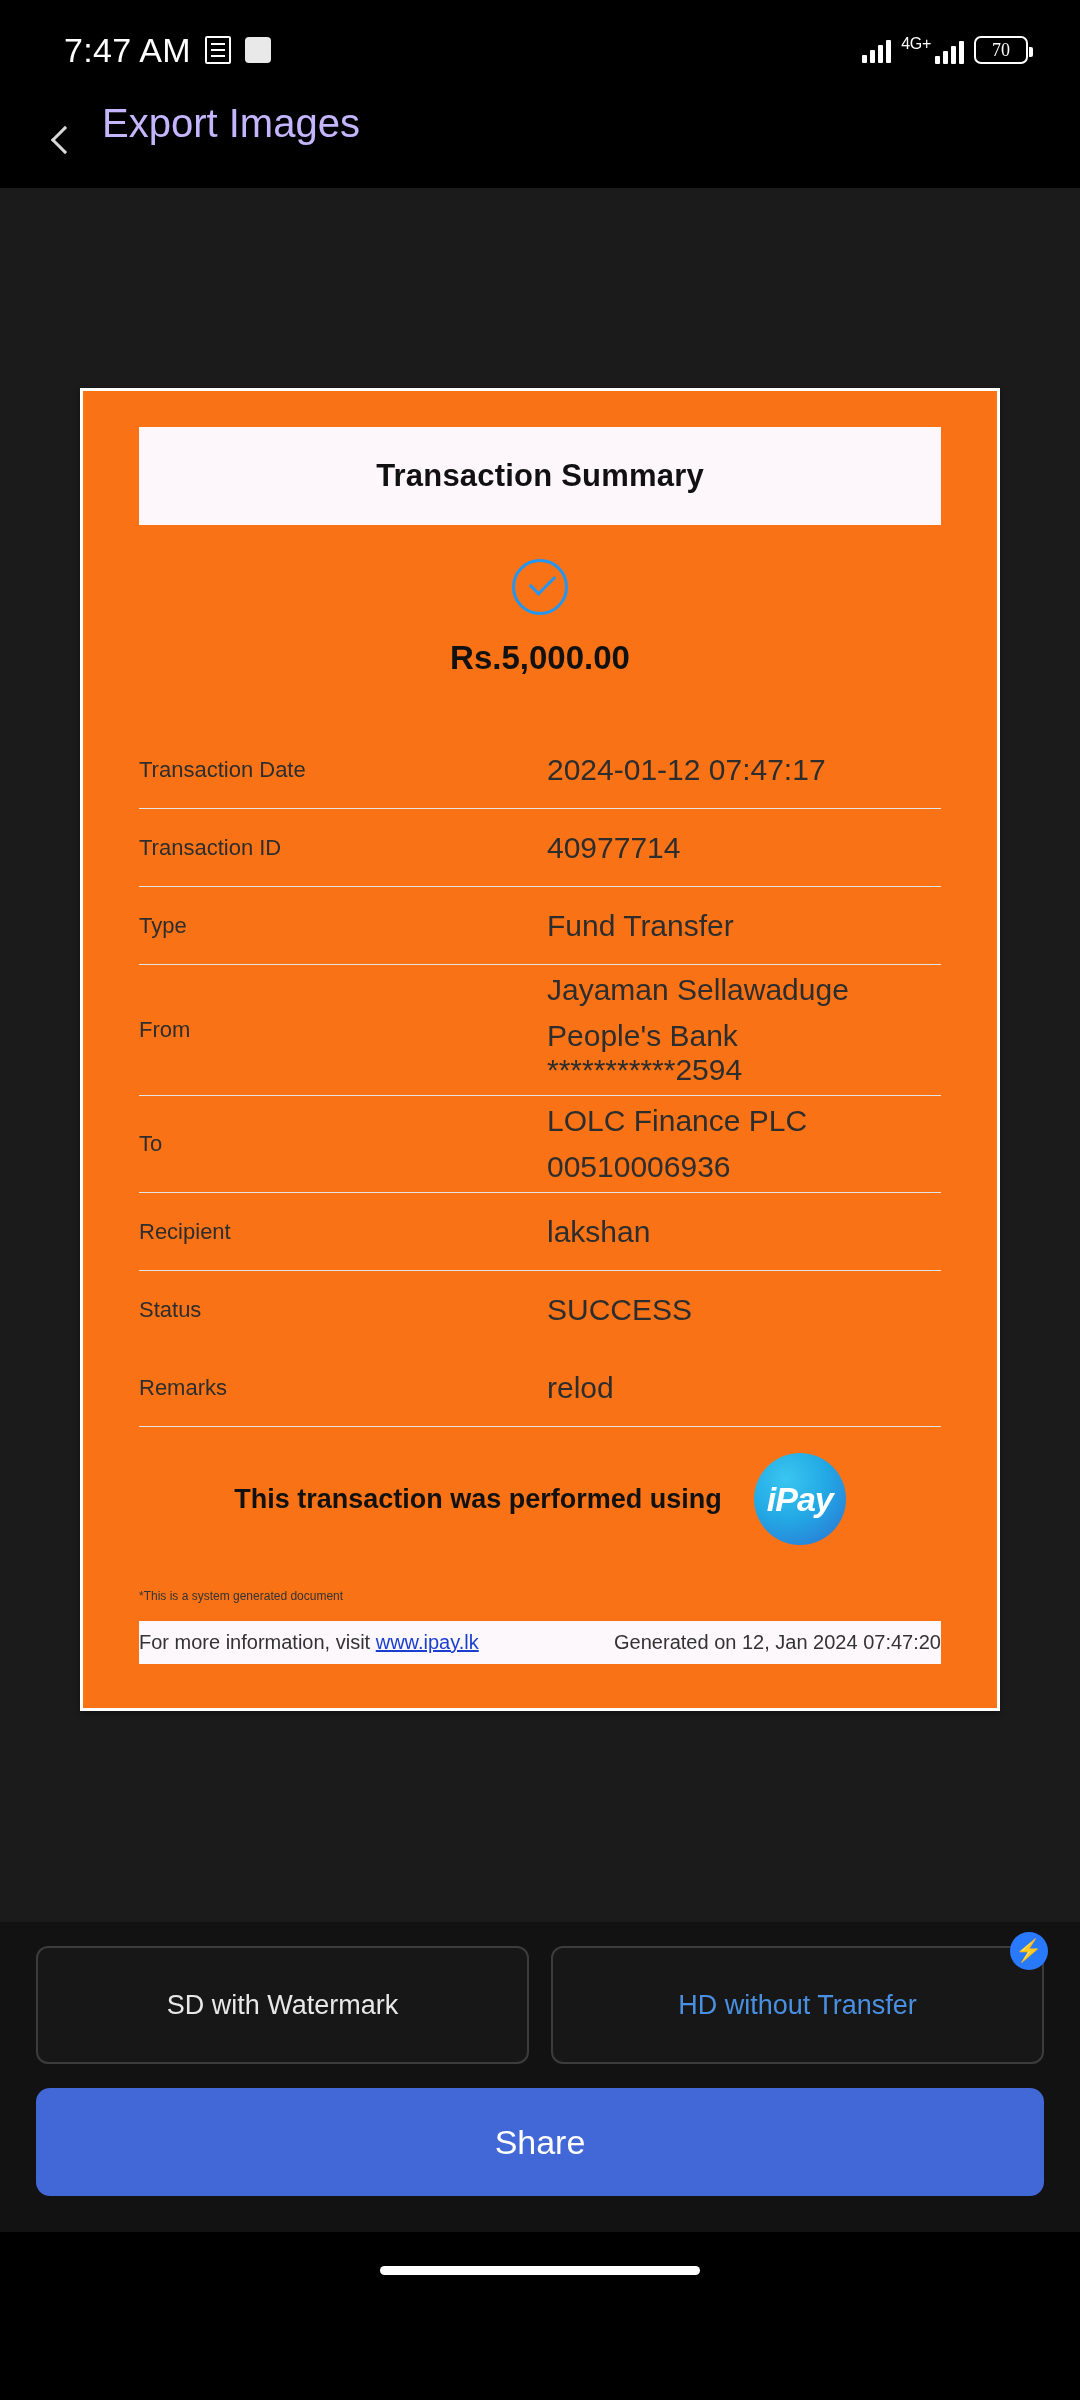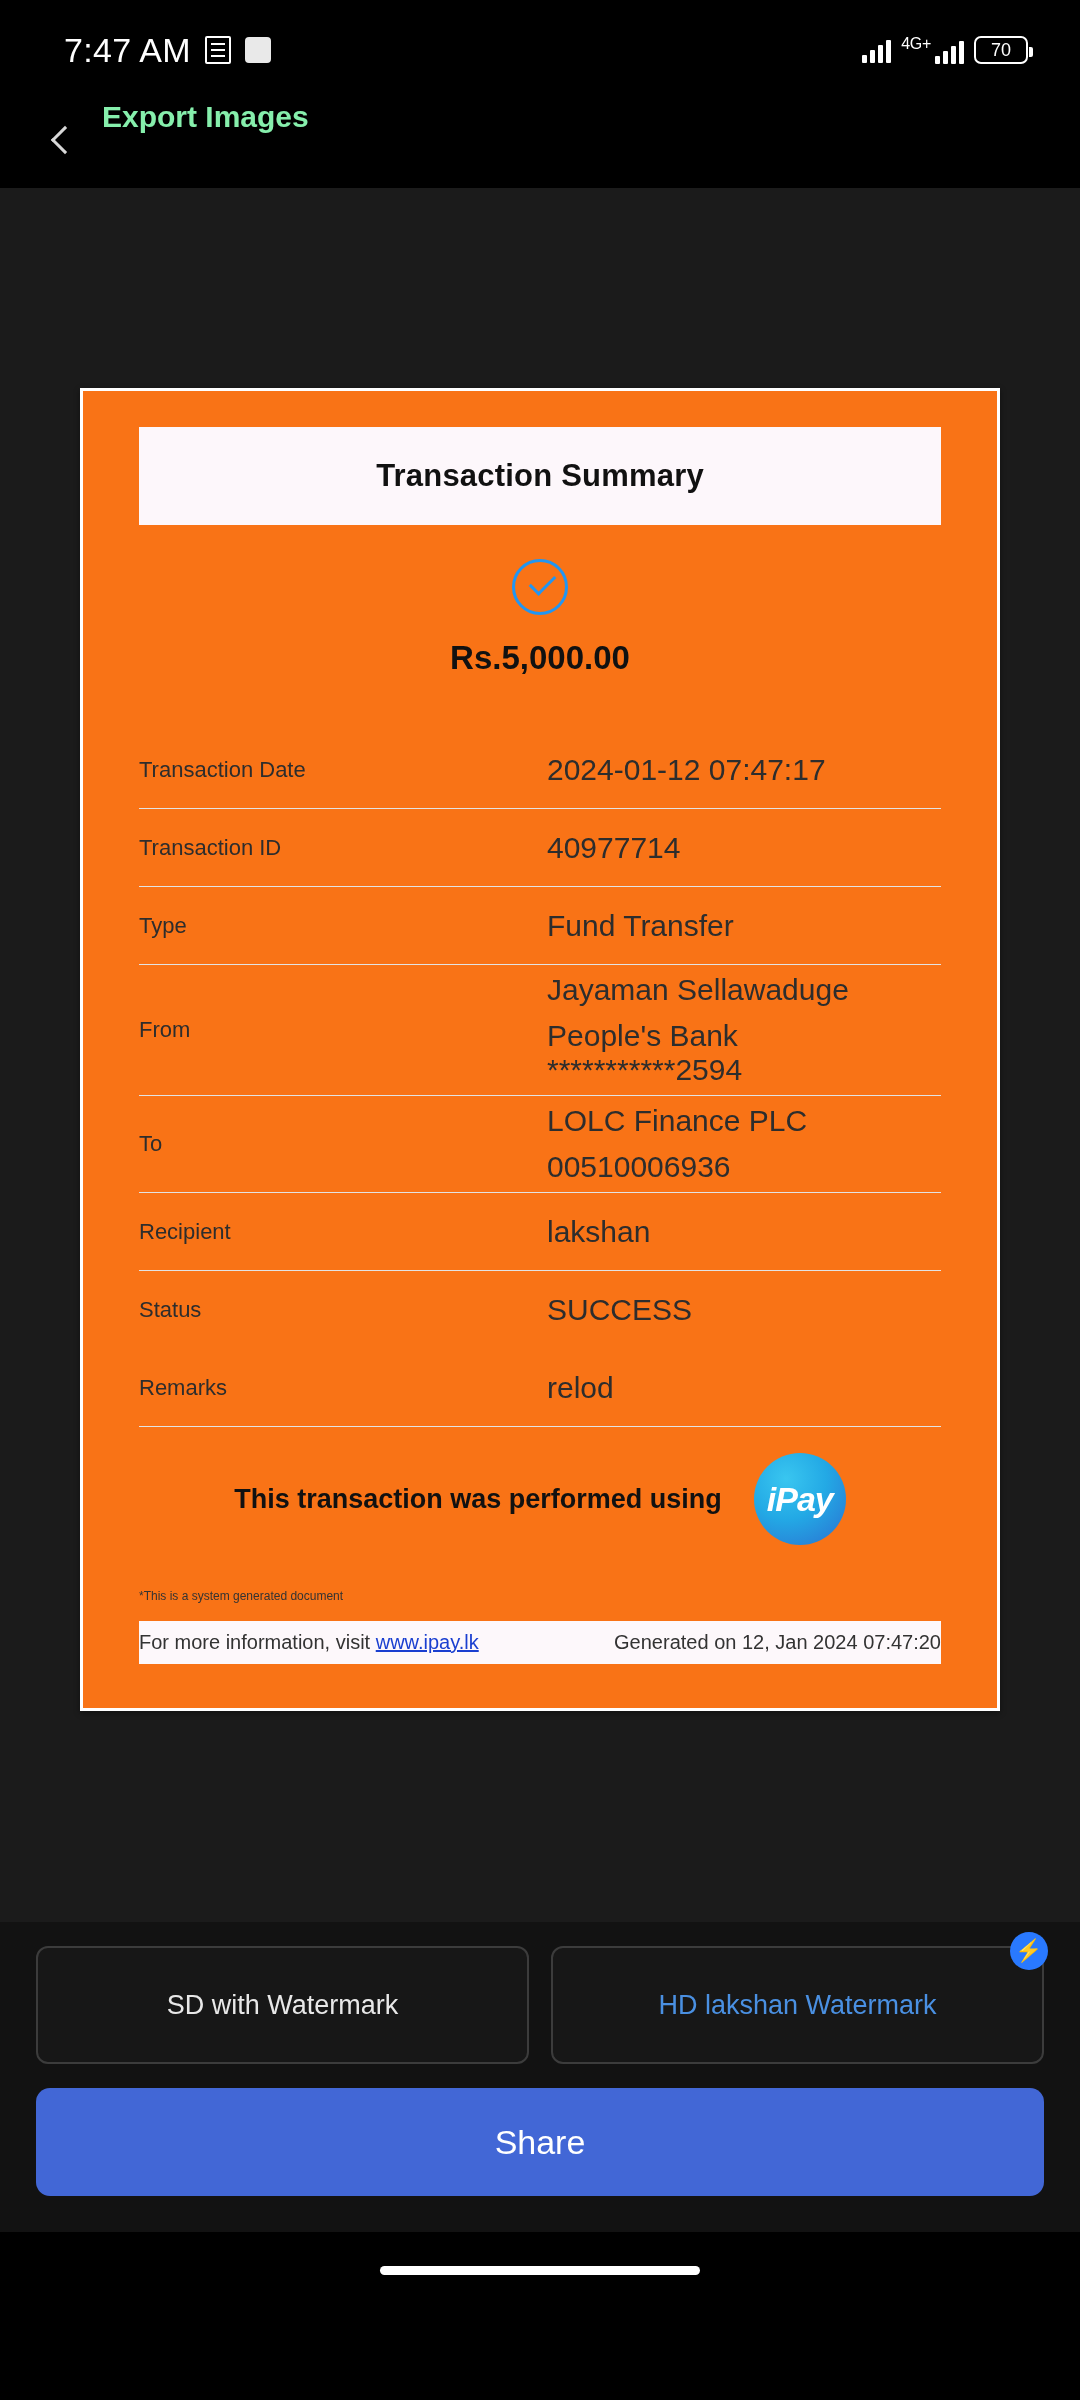--- a/index.html
+++ b/index.html
@@ -95,21 +95,21 @@
     justify-content: center;
   }
   .battery:after {
     content: "";
     position: absolute;
     right: -7px; top: 9px;
     width: 4px; height: 10px;
     background: #fff;
     border-radius: 0 2px 2px 0;
   }
-  .battery span { font-size: 18px; color: #fff; }
+  .battery span { font-size: 18px; color: #fff; font-family: Liberation Serif, serif; }
 
   
   .appbar {
     height: 88px;
     flex: 0 0 88px;
     display: flex;
     align-items: flex-start;
     padding-left: 36px;
     color: #fff;
     overflow: hidden;
@@ -123,24 +123,24 @@
     flex: 0 0 58px;
     margin-top: 8px;
   }
   .chev {
     width: 20px; height: 20px;
     border-left: 3px solid #d8d8d8;
     border-bottom: 3px solid #d8d8d8;
     transform: rotate(45deg);
   }
   .appbar-title {
-    font-size: 30px;
+    font-size: 40px;
     line-height: 1.15;
-    font-weight: 700;
-    color: #86efac;
+    font-weight: 400;
+    color: #c4b5fd;
     margin-left: 8px;
     max-width: 420px;
   }
 
   
   .body-area {
     flex: 1 1 auto;
     background: #1b1b1b;
     position: relative;
     display: flex;
@@ -452,21 +452,21 @@
         </div>
         <div>Generated on 12, Jan 2024 07:47:20</div>
       </div>
 
     </div>
   </div>
 
   <div class="bottom">
     <div class="choice-row">
       <div class="choice">SD with Watermark</div>
-      <div class="choice hd">HD lakshan Watermark</div>
+      <div class="choice hd">HD without Transfer</div>
       <div class="badge-bolt">⚡</div>
     </div>
     <div class="share-btn">Share</div>
   </div>
 
   <div class="navbar">
     <div class="nav-pill"></div>
   </div>
 
 </div>

